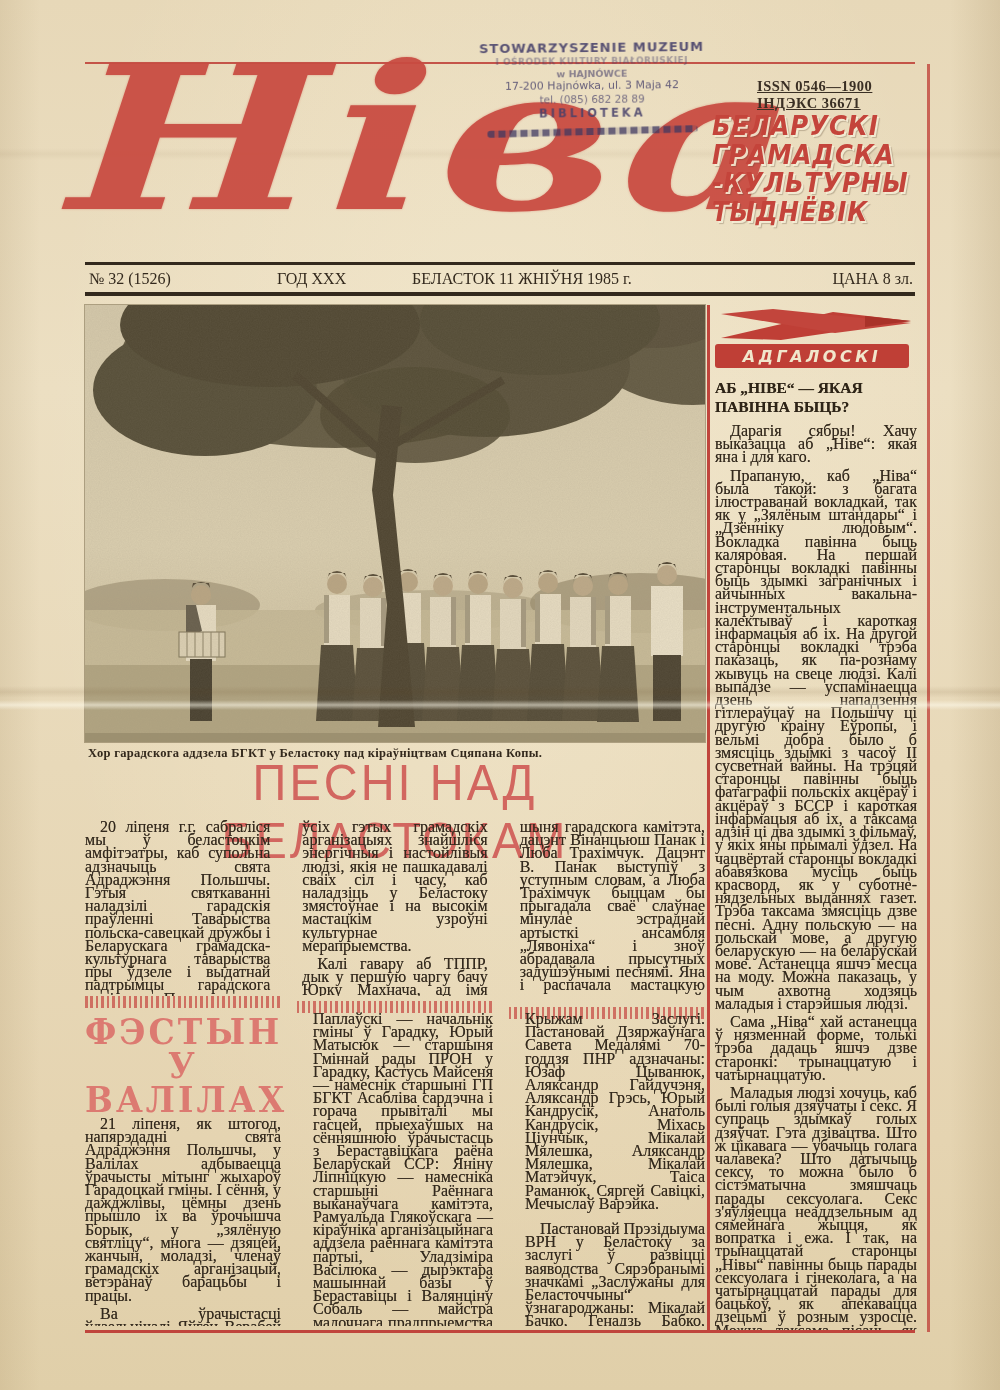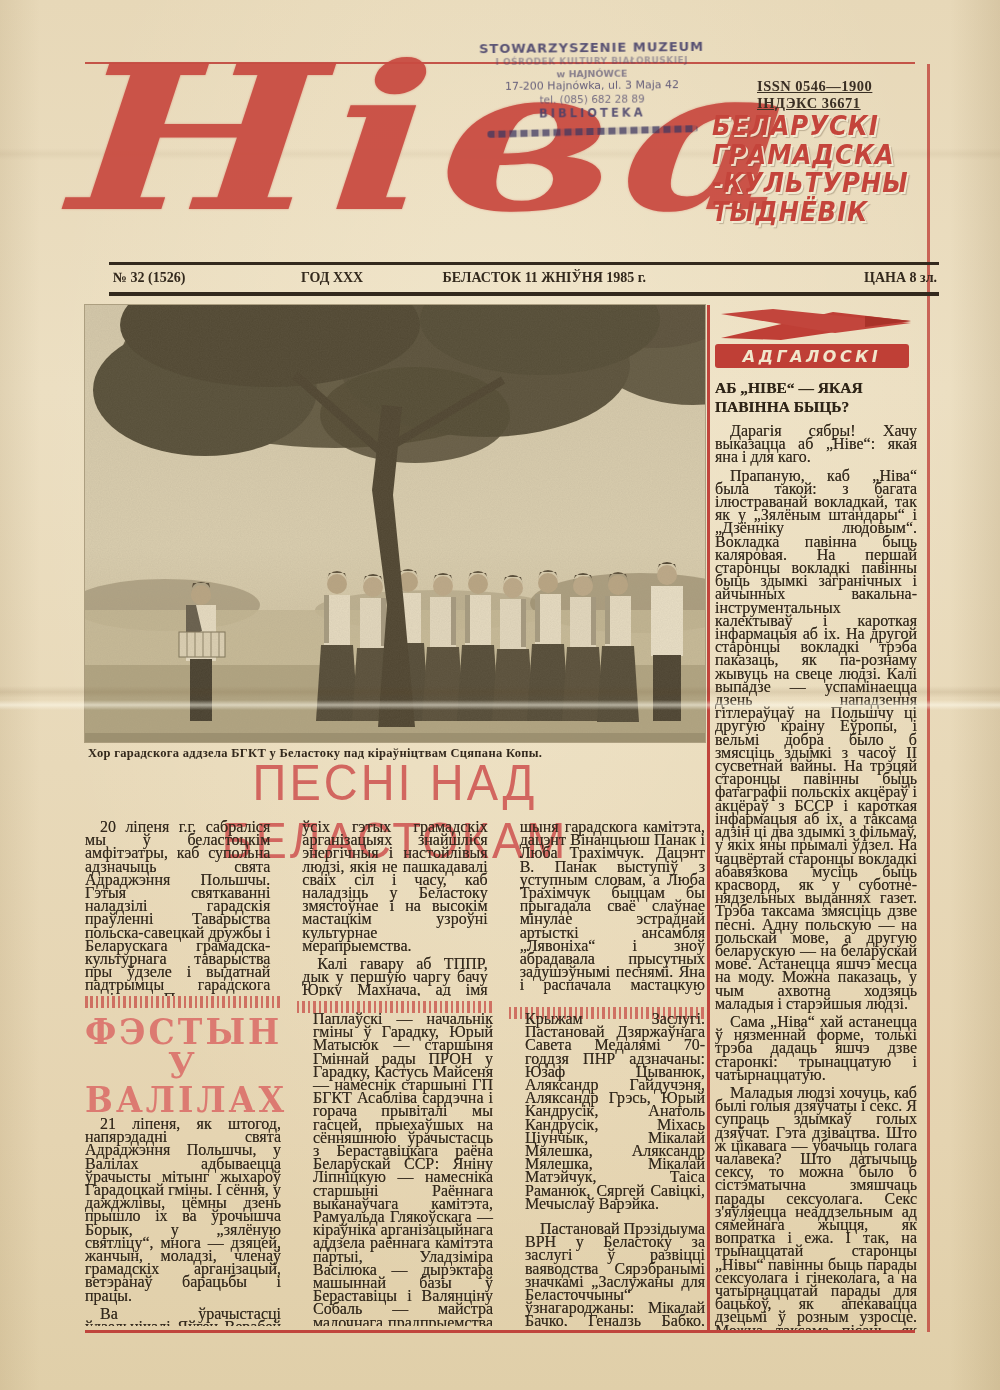--- a/index.html
+++ b/index.html
@@ -40,21 +40,21 @@
     text-shadow:0 0 2px rgba(201,75,65,.45);opacity:.94;}
 
   .subtitle{position:absolute;left:712px;top:112px;width:215px;z-index:5;
     font-family:"DejaVu Sans",sans-serif;font-weight:bold;font-style:italic;
     font-size:26px;line-height:28.5px;letter-spacing:1px;color:#c4443b;
     transform:scaleX(.94);transform-origin:left top;
     text-shadow:2px 2px 0 rgba(250,243,220,.85),3px 3px 1px rgba(90,70,50,.30);}
 
   .infobar{position:absolute;left:85px;top:262px;width:830px;height:27px;
     border-top:3px solid #33291d;border-bottom:4px solid #33291d;
-    font-weight:bold;font-size:14px;color:#33291d;margin-left:24px;}
+    font-weight:normal;font-size:16px;color:#33291d;}
   .infobar span{position:absolute;top:5px;white-space:nowrap;}
   .infobar .issue{left:4px;}
   .infobar .year{left:192px;}
   .infobar .pdate{left:50%;transform:translateX(-40%);}
   .infobar .price{right:2px;}
 
   
   .photo{position:absolute;left:85px;top:305px;width:620px;height:437px;
     outline:1px solid rgba(120,105,75,.55);box-shadow:inset 0 0 40px rgba(80,60,30,.25);
     overflow:hidden;}

